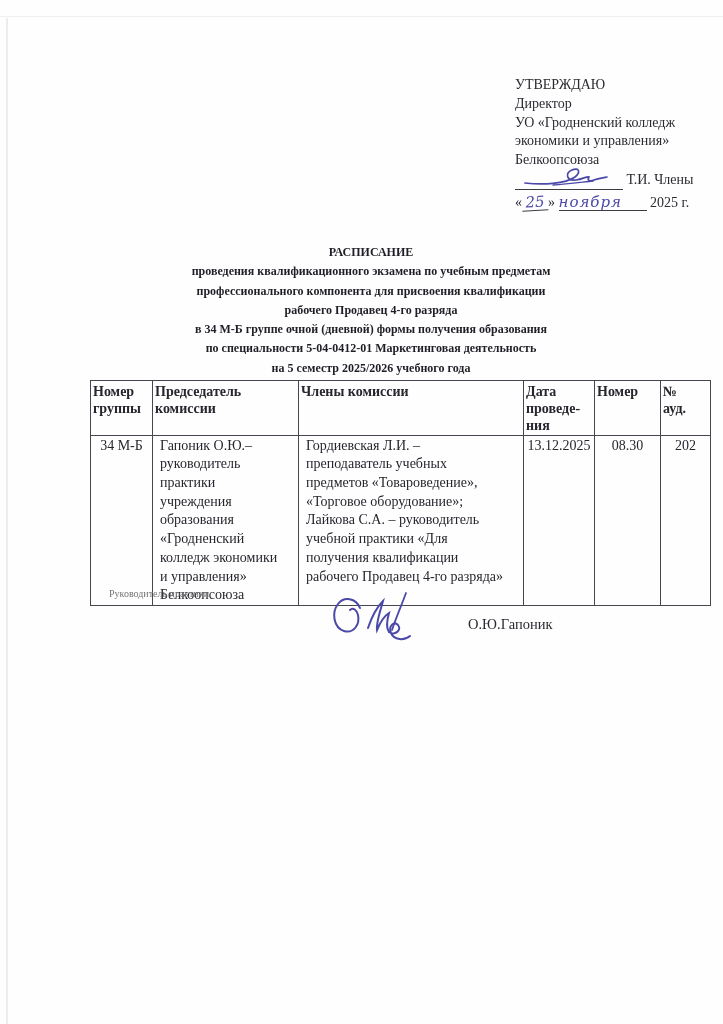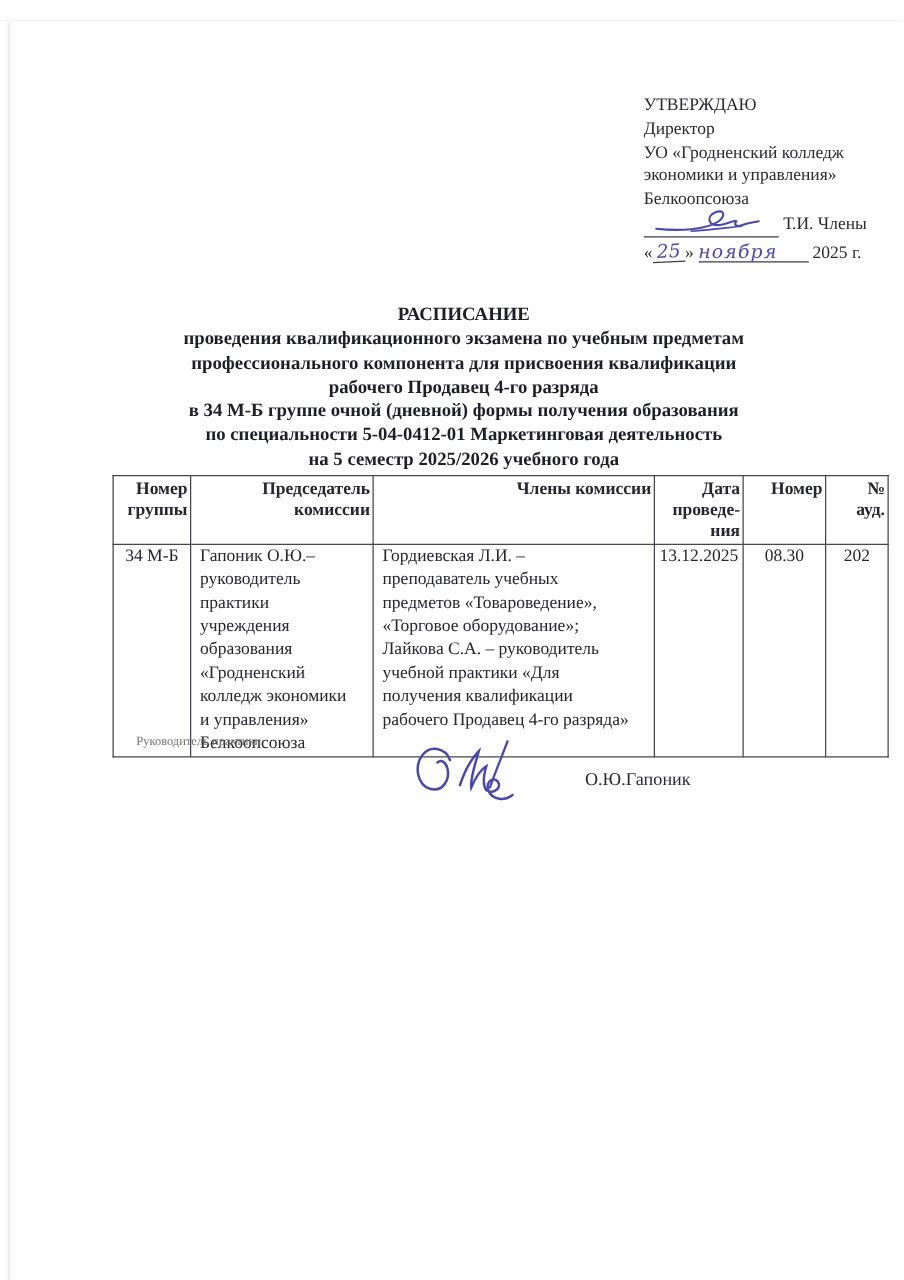--- a/index.html
+++ b/index.html
@@ -50,37 +50,37 @@
   .hand-month {
     display:inline-block; width:88px; 
     border-bottom:1.3px solid #3c3c44;
     font-size:15px; line-height:15px; letter-spacing:1px;
   }
 
   
   .title-block {
     position:absolute; left:48px; top:243px; width:646px;
     text-align:center; font-weight:bold;
-    font-size:15px; line-height:19.3px; color:#1e1e26;
+    font-size:12px; line-height:19.3px; color:#1e1e26;
   }
 
   
   table.schedule {
     position:absolute; left:90px; top:380px;
     border-collapse:collapse; table-layout:fixed;
     width:620px;
     font-size:14px; color:#26262e;
   }
   .schedule th, .schedule td {
     border:1.4px solid #46464e;
     vertical-align:top;
     white-space:pre-line;
   }
   .schedule th {
-    font-weight:bold; text-align:right;
+    font-weight:bold; text-align:left;
     height:53px; padding:2px 2px 0 2px; line-height:17.2px;
   }
   .schedule td {
     height:150px; padding:1px 7px 0 7px; line-height:18.7px;
   }
   td.c-center { text-align:center; padding:1px 2px 0 2px; }
 
   
   .footer-role {
     position:absolute; left:109px; top:588px;

